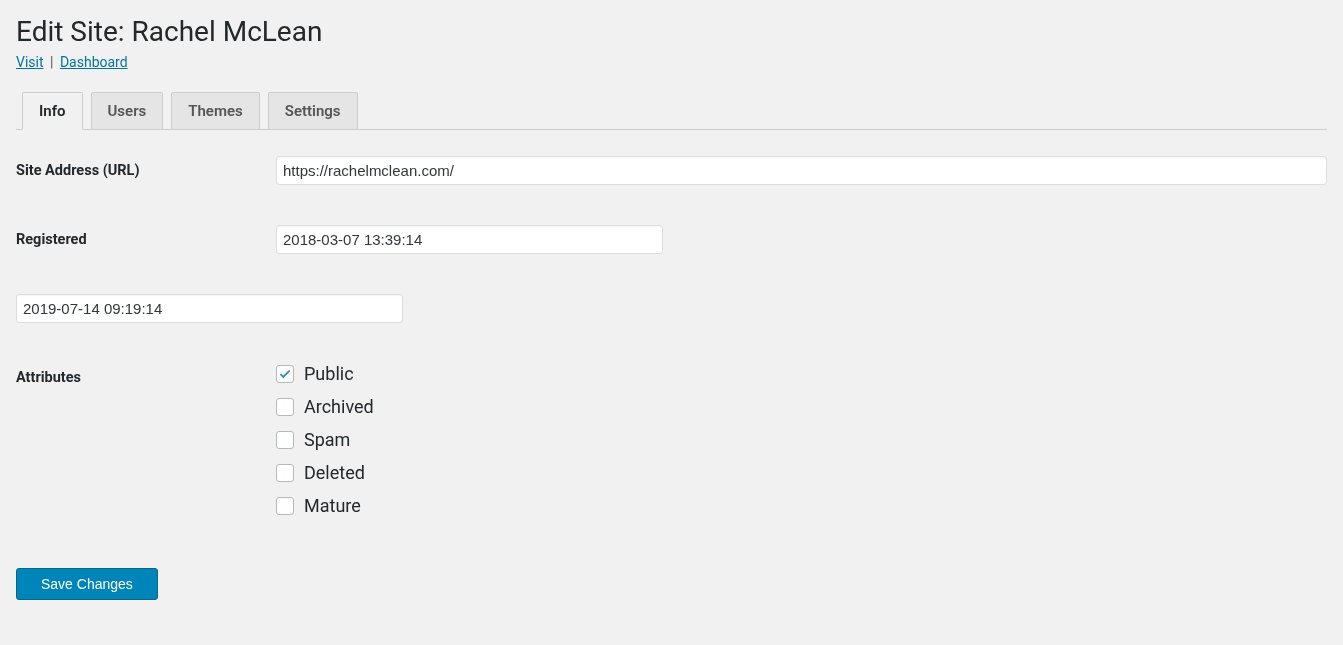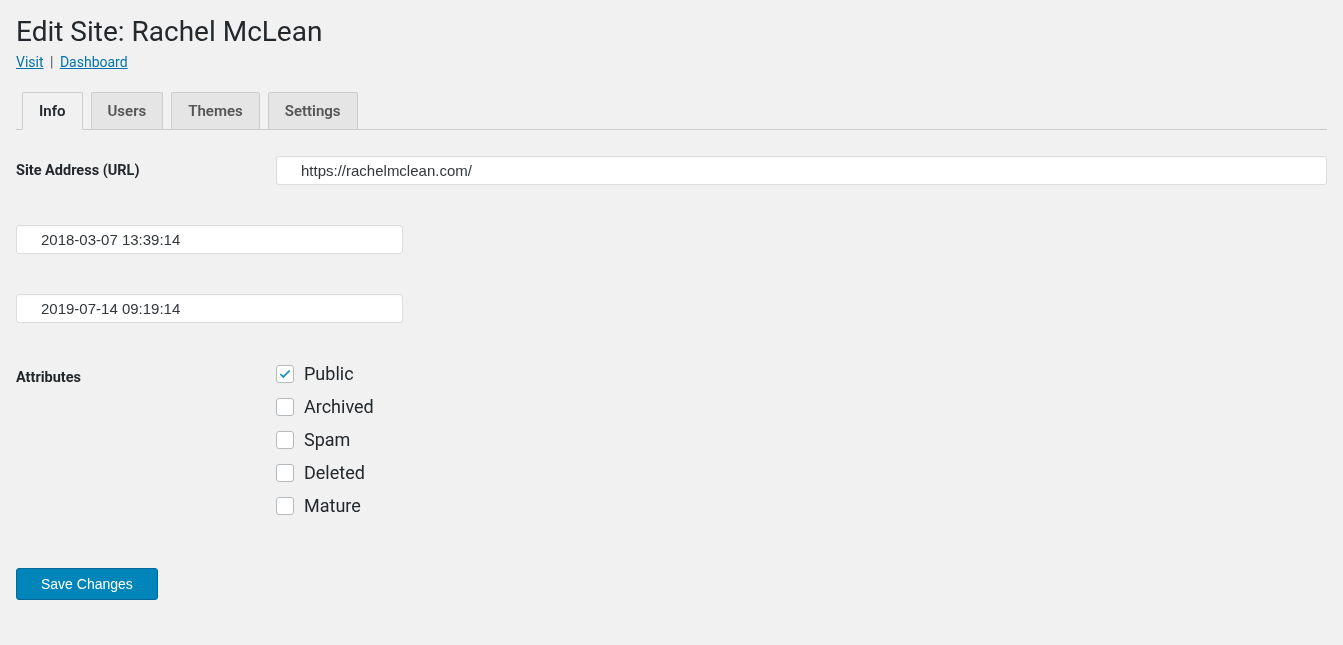--- a/index.html
+++ b/index.html
@@ -61,21 +61,21 @@
     .form-row .label {
       width: 260px;
       font-weight: 700;
       font-size: 14.5px;
       color: #23282d;
       padding-top: 6px;
     }
     .form-row .control { flex: 1; }
     input.text-input {
       font-size: 15px;
-      padding: 5px 24px;
+      padding: 5px 6px;
       border: 1px solid #ddd;
       border-radius: 3px;
       background: #fff;
       color: #32373c;
       box-shadow: inset 0 1px 2px rgba(0,0,0,.04);
     }
     input.text-input.full { width: 100%; max-width: 1060px; }
     input.text-input.med  { width: 387px; }
     .check-list { list-style:none; }
     .check-list li {
@@ -124,20 +124,21 @@
 </div>
 
 <div class="form-row">
   <div class="label">Site Address (URL)</div>
   <div class="control">
     <input class="text-input full" type="text" value="https://rachelmclean.com/" style="">
   </div>
 </div>
 
 <div class="form-row">
+  <div class="label">Registered</div>
   <div class="control">
     <input class="text-input med" type="text" value="2018-03-07 13:39:14" style="">
   </div>
 </div>
 
 <div class="form-row">
   <div class="control">
     <input class="text-input med" type="text" value="2019-07-14 09:19:14" style="">
   </div>
 </div>

